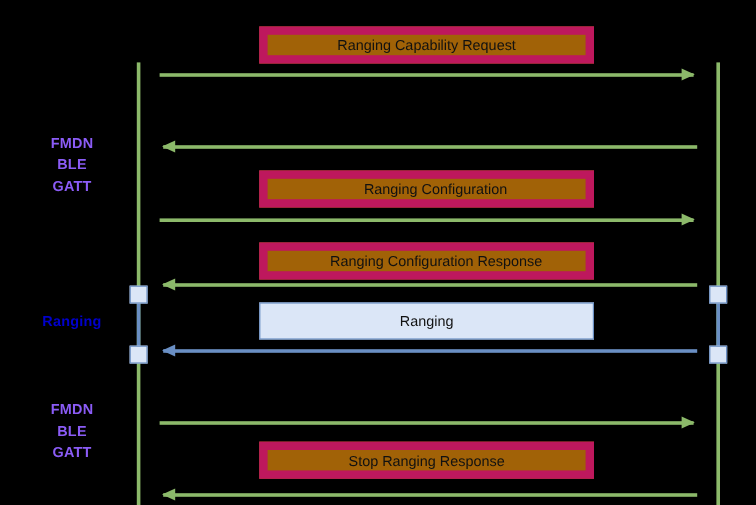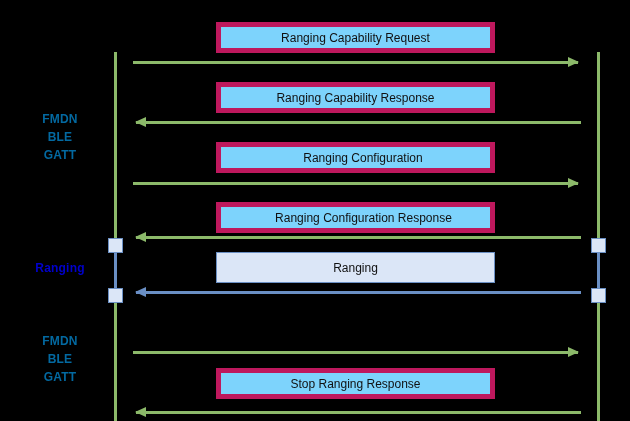--- a/index.html
+++ b/index.html
@@ -46,39 +46,39 @@
   
   .phase-label {
     position: absolute;
     text-align: center;
     font-size: 12px;
     font-weight: bold;
     line-height: 18px;
     letter-spacing: 0.2px;
     white-space: pre-line;
   }
-  .phase-label.green { color: #0369a1; }
+  .phase-label.green { color: #8b5cf6; }
   .phase-label.blue  { color: #0000CD; }
 
   
   .msg-box {
     position: absolute;
     left: 216px;
     width: 279px;
     height: 31px;
     box-sizing: border-box;
     display: flex;
     align-items: center;
     justify-content: center;
     font-size: 12px;
     color: #111111;
   }
   .msg-box.green {
-    background: #7dd3fc;
-    border: 5px solid #be185d;
+    background: #a16207;
+    border: 7px solid #be185d;
   }
   .msg-box.blue {
     background: #dbe6f7;
     border: 1px solid #6a8fc4;
   }
 
   
   .arrow {
     position: absolute;
     height: 11px;
@@ -133,21 +133,20 @@
   <div class="phase-label green" style="left:24px;top:332px;width:72px;">FMDN
 BLE
 GATT</div>
 
   <div class="msg-box green" style="top:22px;">Ranging Capability Request</div>
   <div class="arrow green to-right" style="left:133px;top:57px;width:445px;">
     <div class="shaft"></div>
     <div class="head"></div>
   </div>
 
-  <div class="msg-box green" style="top:82px;">Ranging Capability Response</div>
   <div class="arrow green to-left" style="left:136px;top:117px;width:445px;">
     <div class="shaft"></div>
     <div class="head"></div>
   </div>
 
   <div class="msg-box green" style="top:142px;padding-left:15px;">Ranging Configuration</div>
   <div class="arrow green to-right" style="left:133px;top:178px;width:445px;">
     <div class="shaft"></div>
     <div class="head"></div>
   </div>

